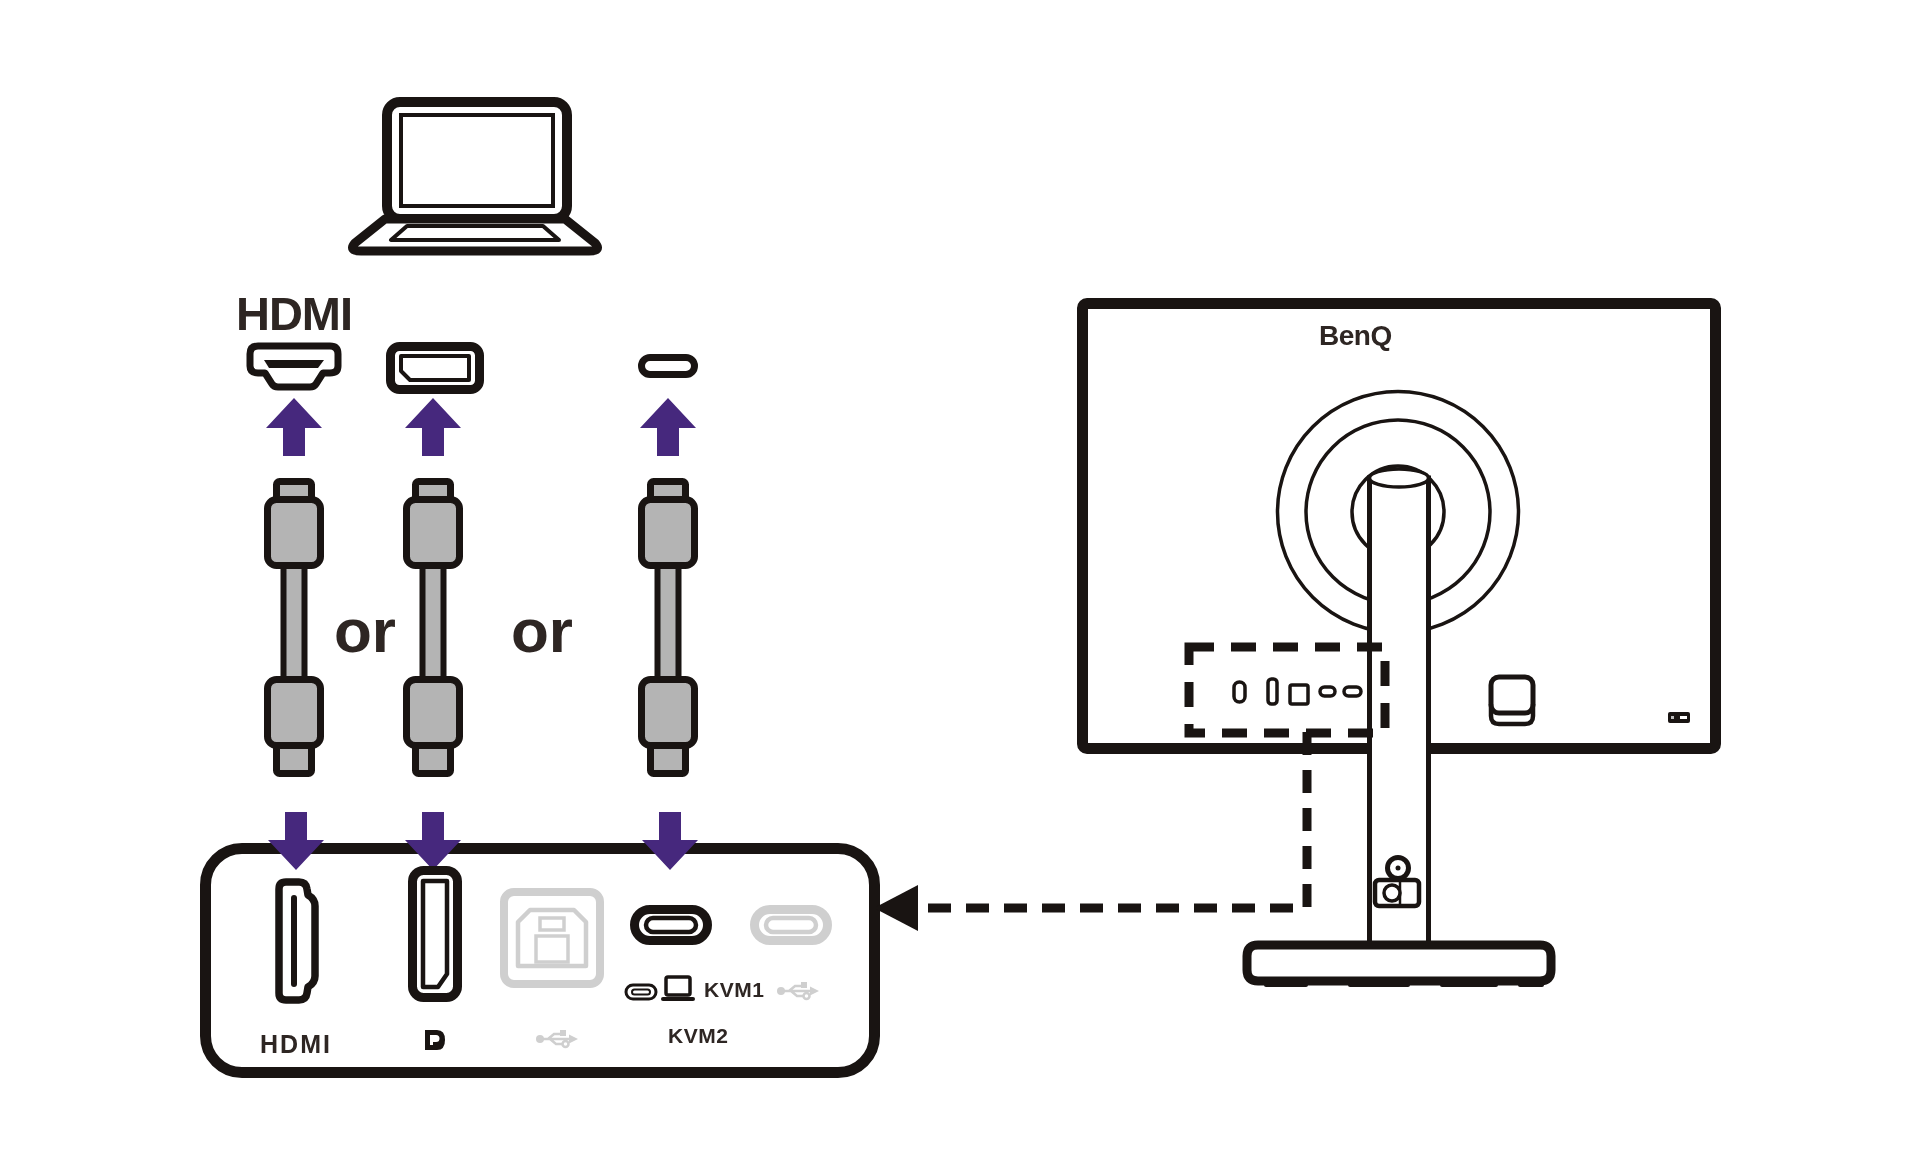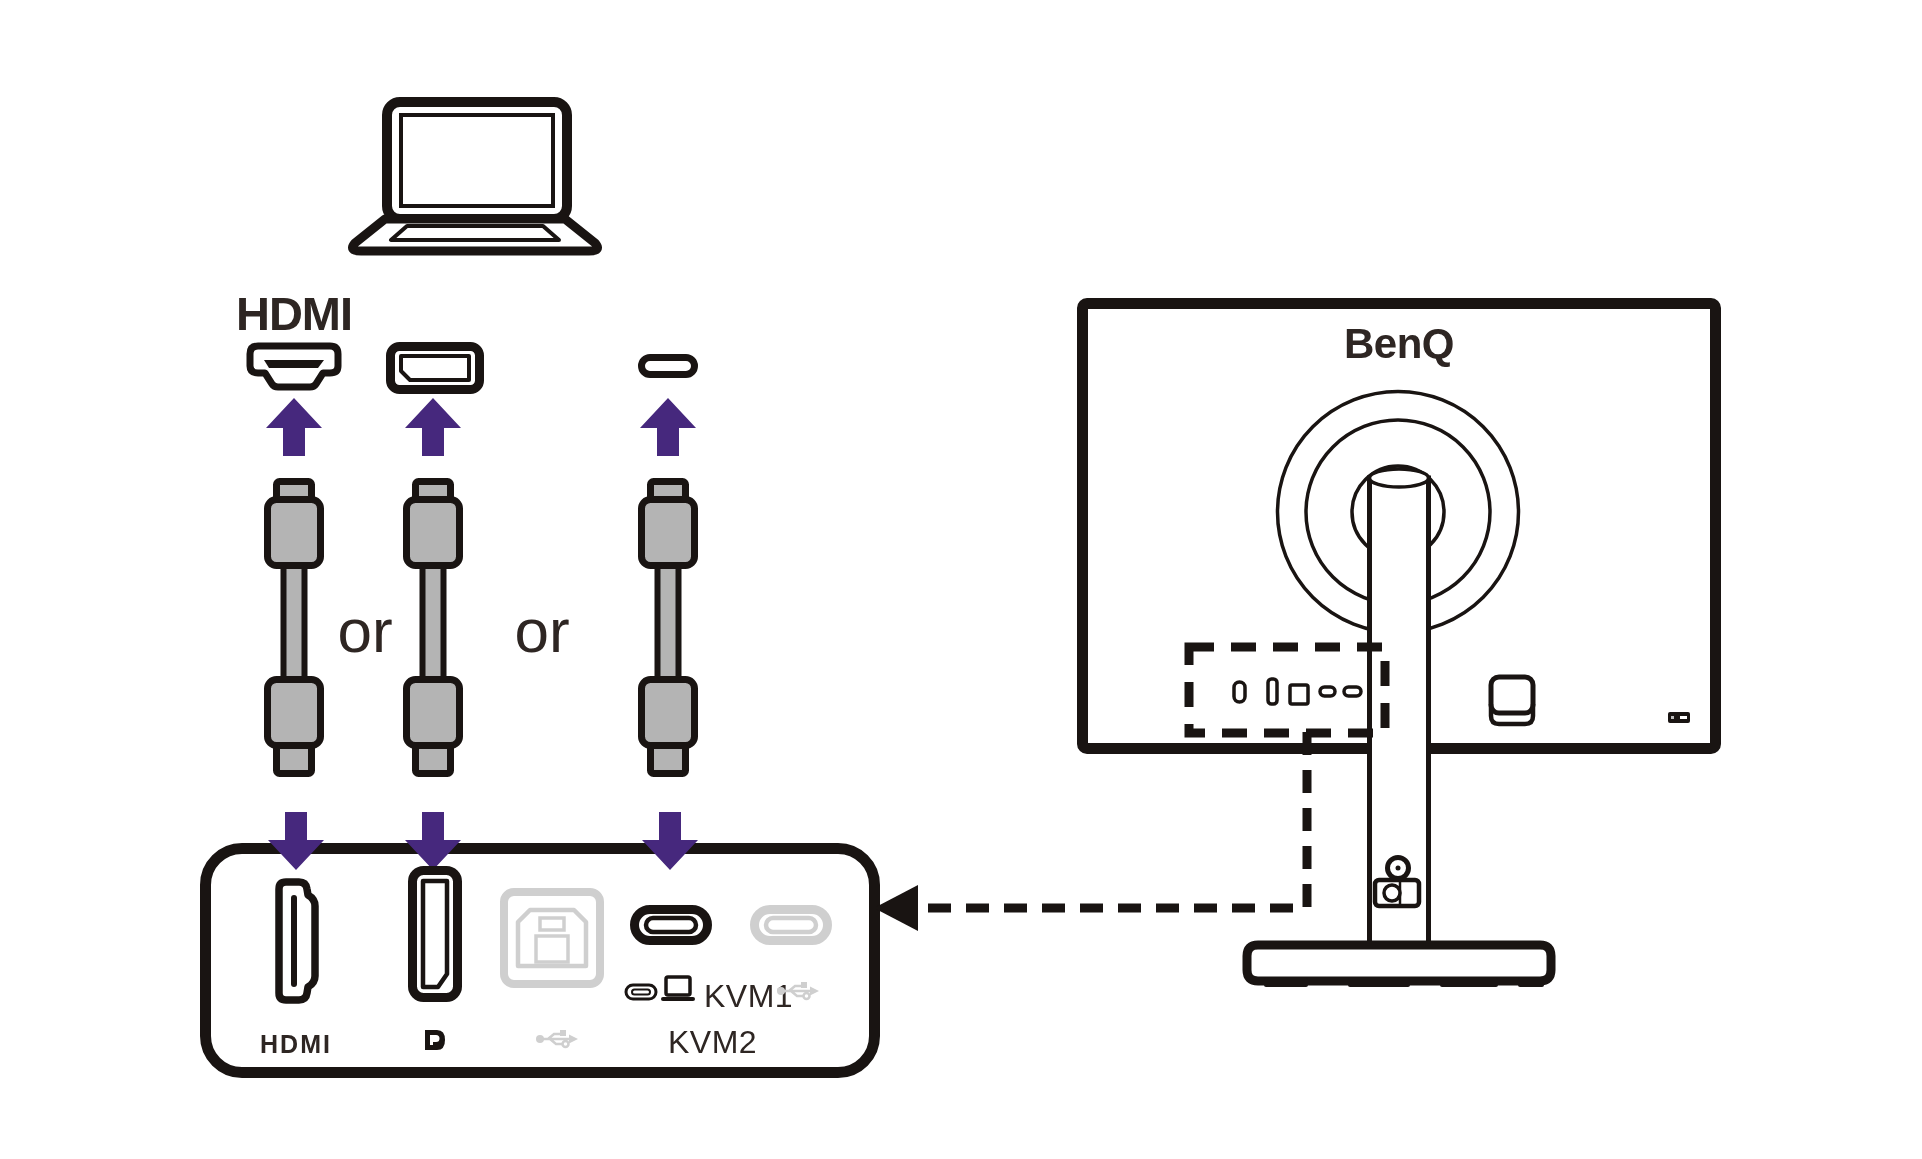--- a/index.html
+++ b/index.html
@@ -3,24 +3,24 @@
 <meta charset="utf-8">
 <style>
   html,body{margin:0;padding:0;background:#fff;}
   .stage{
     position:relative;width:1922px;height:1159px;background:var(--bg,#fff);
     font-family:"Liberation Sans",sans-serif;color:var(--text,#2e2623);
     overflow:hidden;
   }
   .abs{position:absolute;}
   .lbl{font-weight:700;font-size:47px;letter-spacing:-1px;text-align:center;color:var(--text,#2e2623);}
-  .or{font-weight:400;font-size:62px;text-align:center;color:var(--text,#2e2623);}
-  .kvm{font-weight:400;font-size:32px;letter-spacing:0.5px;color:var(--text,#2e2623);}
+  .or{font-weight:700;font-size:62px;text-align:center;color:var(--text,#2e2623);}
+  .kvm{font-weight:700;font-size:21px;letter-spacing:0.5px;color:var(--text,#2e2623);}
   .hdmilogo{font-weight:800;font-size:25px;letter-spacing:2px;text-align:center;color:var(--text,#2e2623);}
-  .brand{font-weight:800;font-size:42px;letter-spacing:-0.5px;text-align:center;color:var(--text,#2e2623);}
+  .brand{font-weight:800;font-size:28px;letter-spacing:-0.5px;color:var(--text,#2e2623);}
   svg{display:block;overflow:visible;}
   .s-ink{stroke:var(--ink,#191412);}
   .s-gray{stroke:var(--disabled_gray,#cfcfcf);}
   .f-ink{fill:var(--ink,#191412);}
   .f-accent{fill:var(--accent,#46287d);}
   .f-white{fill:#ffffff;}
   .f-cable{fill:var(--cable_gray,#b4b4b4);}
   .f-none{fill:none;}
   .panel{
     border:11px solid var(--ink,#191412);border-radius:42px;background:#fff;

